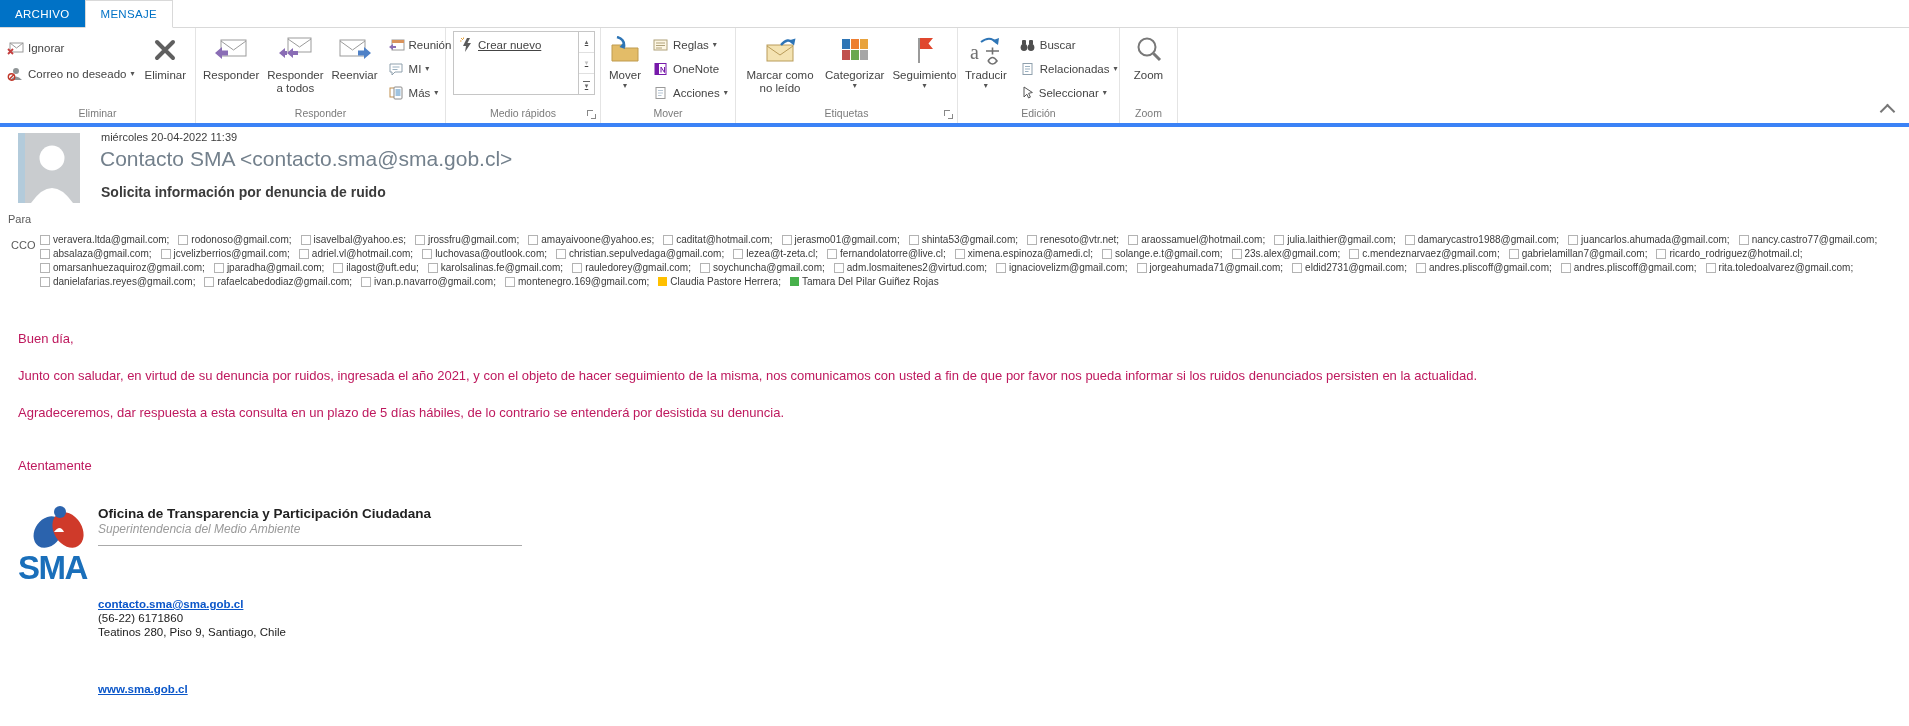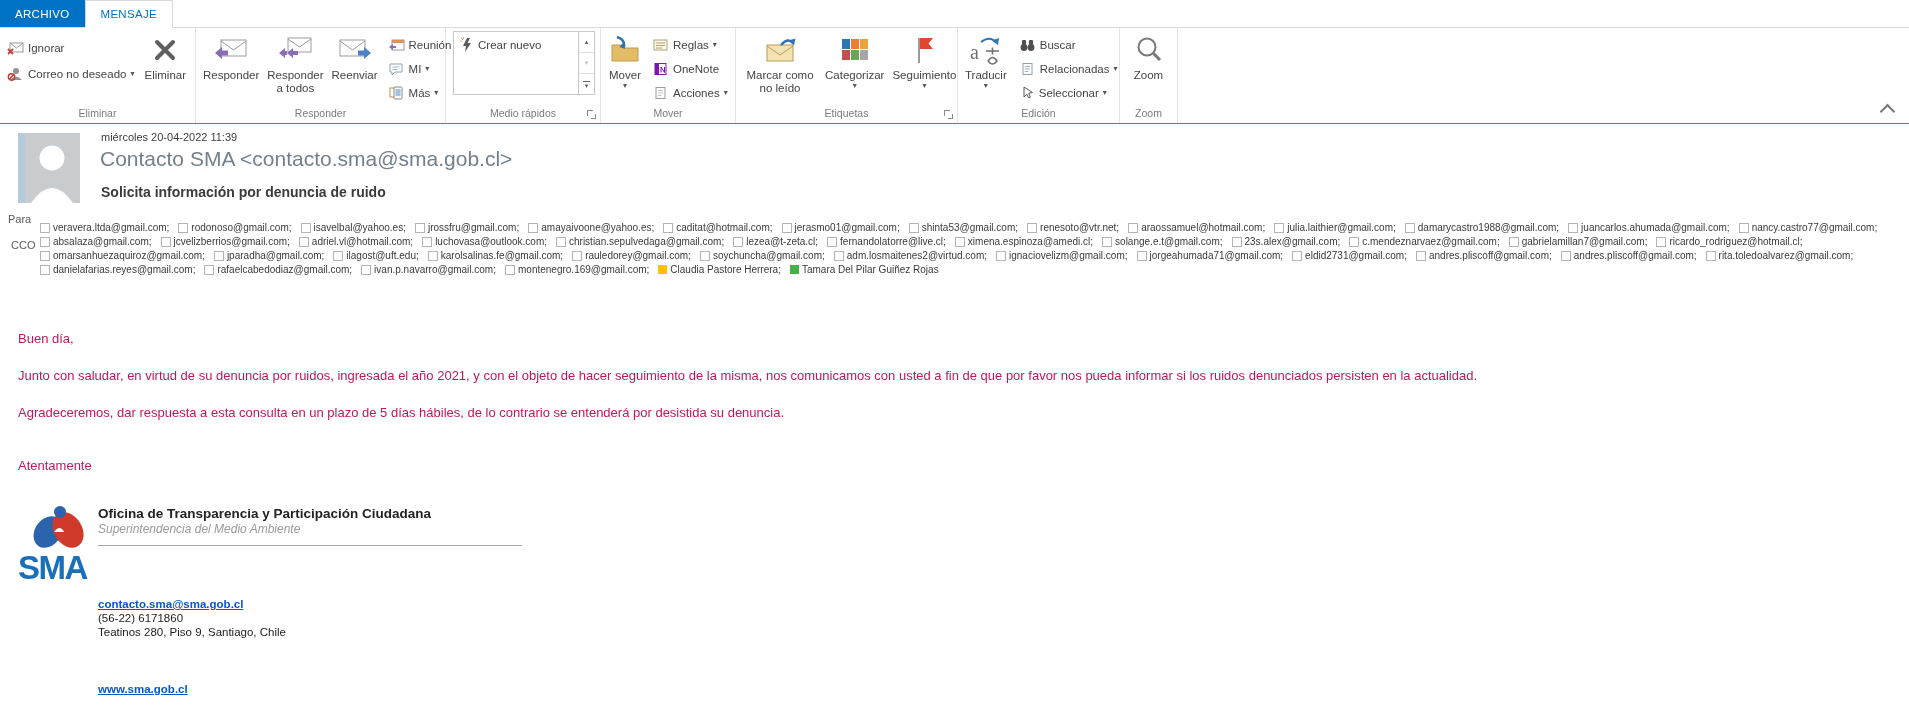--- a/index.html
+++ b/index.html
@@ -1,20 +1,20 @@
 <!DOCTYPE html>
 <html><head>
 <meta charset="utf-8">
 <style>
   html,body{margin:0;padding:0;}
   body{width:1909px;height:726px;background:#fff;font-family:"Liberation Sans",sans-serif;color:#444;overflow:hidden;}
   .page{position:relative;width:1909px;height:726px;background:#fff;}
 
   
-  .ribbon{position:absolute;top:0;left:0;width:1909px;height:123px;background:#fff;border-bottom:1px solid #3b82f6;}
+  .ribbon{position:absolute;top:0;left:0;width:1909px;height:123px;background:#fff;border-bottom:4px solid #3b82f6;}
   .tab-row{height:27px;display:flex;align-items:stretch;border-bottom:1px solid #d9d9d9;}
   .tab{font-size:11.5px;display:flex;align-items:center;padding:0 15px;letter-spacing:.3px;cursor:default;}
   .tab-file{background:#0072c6;color:#fff;}
   .tab-active{background:#fff;color:#0072c6;border:1px solid #d9d9d9;border-bottom:1px solid #fff;margin-bottom:-1px;}
   .ribbon-body{display:flex;height:95px;}
   .rgroup{position:relative;border-right:1px solid #e4e4e4;display:flex;flex-direction:column;box-sizing:border-box;}
   .rg-content{flex:1;display:flex;padding:3px 3px 0 3px;}
   .rg-label{position:relative;height:17px;text-align:center;font-size:10.5px;color:#7b7b7b;line-height:15px;white-space:nowrap;}
   .g-eliminar{width:196px}.g-responder{width:250px}.g-pasos{width:155px}.g-mover{width:135px}
   .g-etiquetas{width:222px}.g-edicion{width:162px}.g-zoom{width:58px}
@@ -46,21 +46,21 @@
   .collapse-chev{position:absolute;right:16px;bottom:6px;width:9px;height:9px;border-top:2px solid #777;border-right:2px solid #777;transform:rotate(-45deg);cursor:default;}
 
   
   .avatar{position:absolute;left:18px;top:133px;width:62px;height:70px;}
   .hdr-date{position:absolute;left:101px;top:131px;font-size:11px;color:#3d3d3d;}
   .hdr-sender{position:absolute;left:100px;top:147px;font-size:21px;color:#73808c;white-space:nowrap;}
   .hdr-subject{position:absolute;left:101px;top:184px;font-size:14px;font-weight:bold;color:#3b3b3b;white-space:nowrap;}
   .para-label{position:absolute;left:8px;top:213px;font-size:11px;color:#5a5a5a;}
   .cco-label{position:absolute;left:11px;top:239px;font-size:11px;color:#5a5a5a;}
 
-  .recipients{position:absolute;left:40px;top:221px;width:1862px;display:flex;flex-wrap:wrap;column-gap:9px;row-gap:1px;font-size:10px;color:#3a3a3a;line-height:13px;}
+  .recipients{position:absolute;left:40px;top:233px;width:1862px;display:flex;flex-wrap:wrap;column-gap:9px;row-gap:1px;font-size:10px;color:#3a3a3a;line-height:13px;}
   .recipient{display:inline-flex;align-items:center;gap:3px;white-space:nowrap;cursor:default;}
   .rcpt-checkbox{width:8px;height:8px;border:1px solid #b3b3b3;background:#fff;display:inline-block;flex:none;}
   .cat-swatch{width:9px;height:9px;display:inline-block;flex:none;}
 
   
   .msg-body p{position:absolute;left:18px;margin:0;font-size:13px;color:#be185d;white-space:nowrap;}
   .p-greet{top:331px;}
   .p-main{top:368px;}
   .p-second{top:405px;}
   .p-close{top:458px;}
@@ -193,21 +193,21 @@
               </span>
               <span>Más</span>
               <span class="dd">▾</span>
             </div>
           </div>
         </div>
         <div class="rg-label"><span>Responder</span></div>
       </div>
 
       <div class="rgroup g-pasos">
-        <div class="rg-content" style="padding-top:0;">
+        <div class="rg-content" style="padding-top:0;text-decoration:underline;">
           <div class="qs-box">
             <div class="qs-main">
               <div class="qs-item">
                 <span>
                   <svg width="14" height="16">
                       <path d="M2 1 l2 2 M1 4 l1.5 0 M4.5 0.5 l0 1.5" stroke="#e8a33d" stroke-width="1"></path>
                       <path d="M8 1 L4 9 h3 L6 15 L12 6 H8.5 L11 1 z" fill="#5a5a5a"></path>
                     </svg>
                 </span>
                 <span>Crear nuevo</span>

